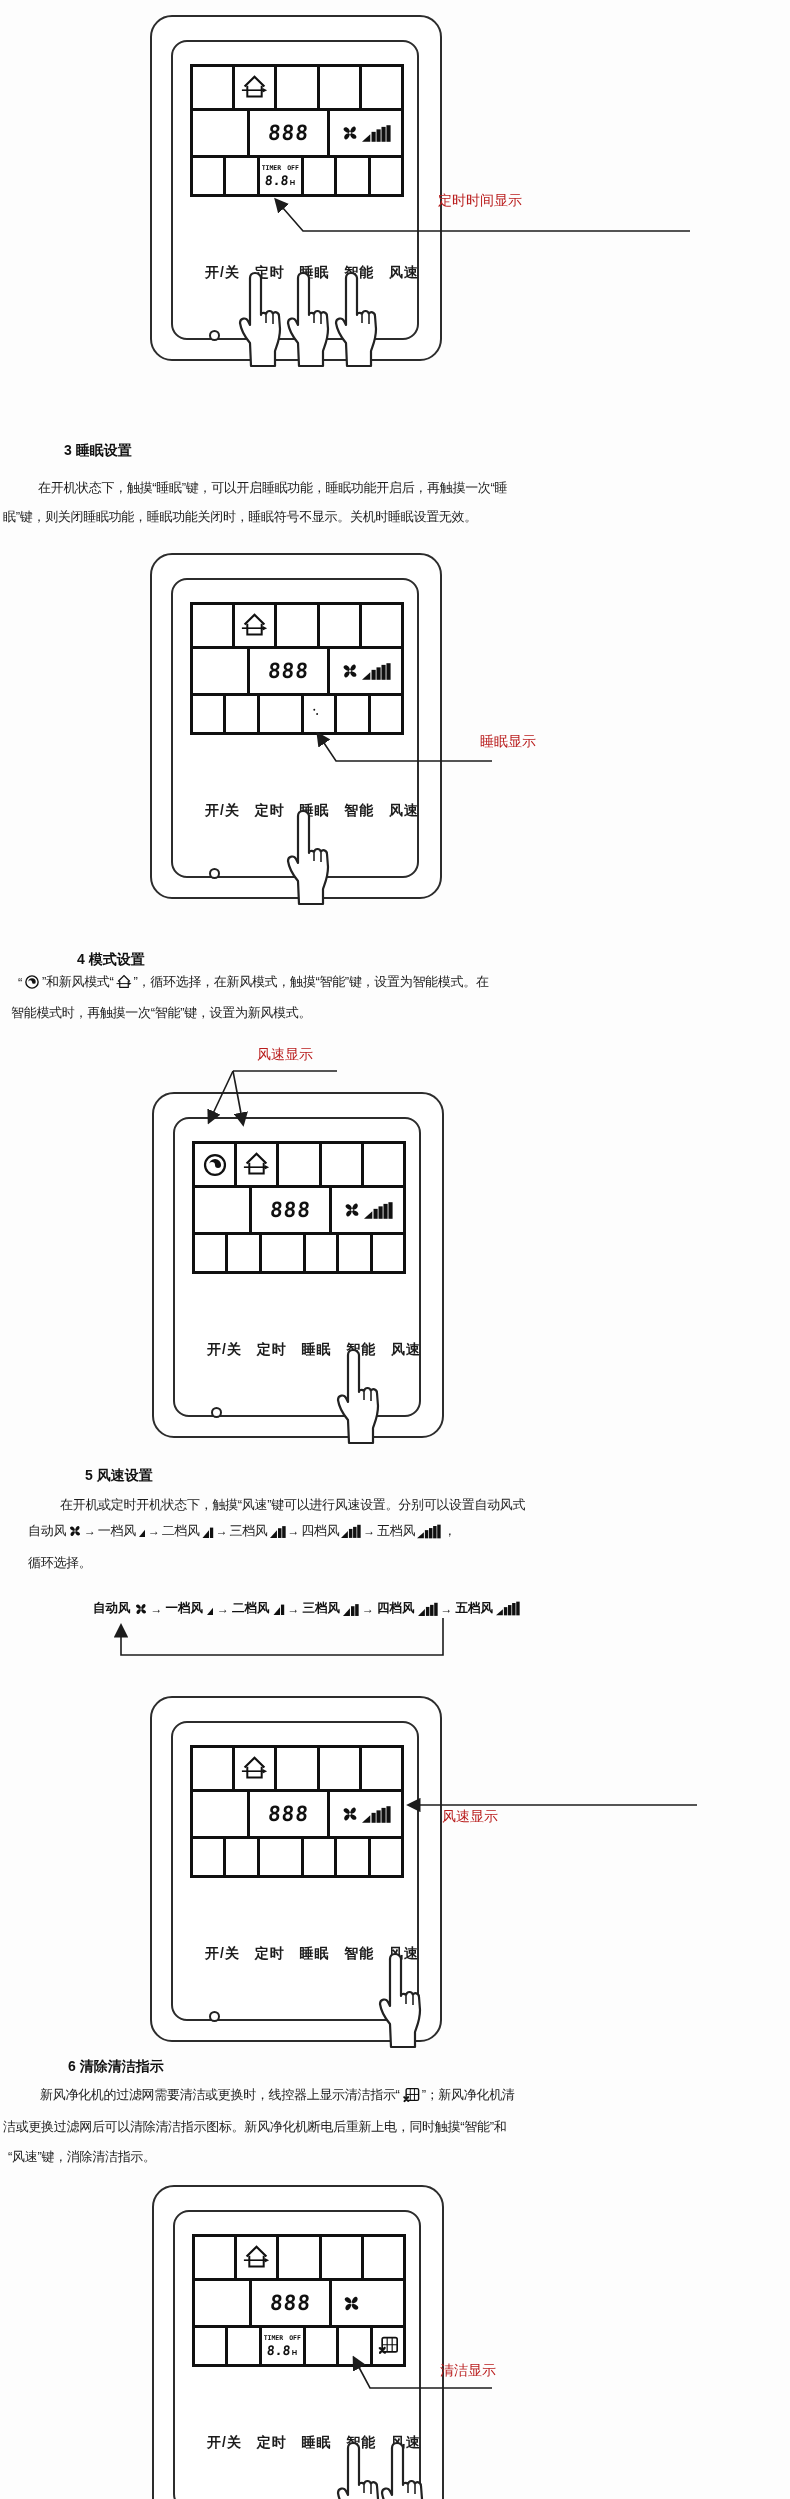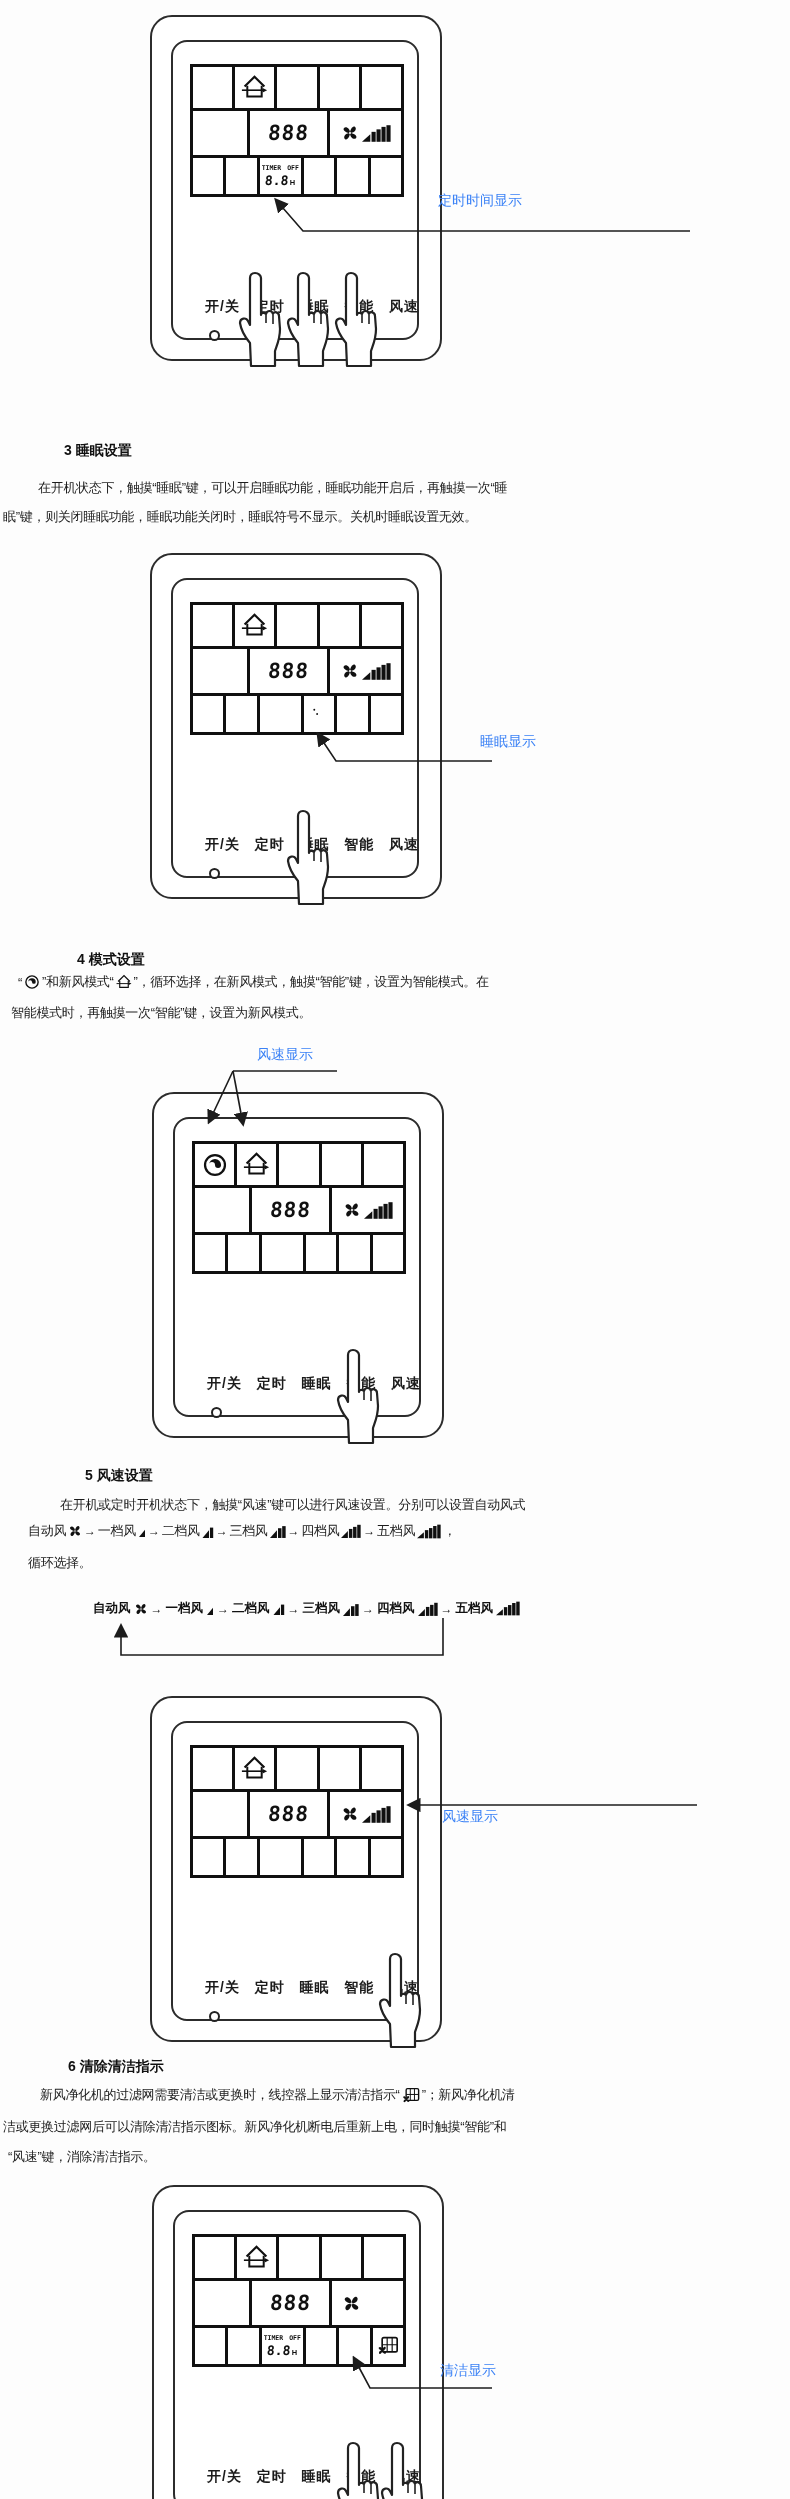--- a/index.html
+++ b/index.html
@@ -16,29 +16,29 @@
   .r3{grid-template-columns:1fr 1fr 1.35fr 1fr 1fr 1fr;border-radius:17px;}
   .cell{background:#fff;display:flex;align-items:center;justify-content:center;overflow:hidden;}
   .digits{font-family:"DejaVu Sans Mono","Liberation Mono",monospace;font-weight:700;font-size:21px;
           letter-spacing:1px;transform:skewX(-5deg);color:#101010;}
   .fanramp{display:flex;align-items:center;gap:3px;}
   .timercell{display:flex;flex-direction:column;align-items:center;justify-content:center;line-height:1;}
   .timertop{display:flex;gap:6px;font-family:"DejaVu Sans Mono",monospace;font-weight:700;font-size:6.5px;color:#101010;}
   .timerbottom{display:flex;align-items:flex-end;gap:1px;margin-top:2px;}
   .timerval{font-family:"DejaVu Sans Mono",monospace;font-weight:700;font-size:13px;transform:skewX(-5deg);color:#101010;}
   .timerunit{font-size:7.5px;font-weight:700;color:#101010;}
-  .btnrow{position:absolute;left:32px;top:256px;width:214px;display:flex;justify-content:space-between;
+  .btnrow{position:absolute;left:32px;top:222px;width:214px;display:flex;justify-content:space-between;
           font-size:14px;font-weight:600;letter-spacing:1px;color:#1b1b1b;white-space:nowrap;}
   .pwr{position:absolute;left:36px;top:288px;width:7px;height:7px;border:2px solid #222;border-radius:50%;background:#fff;}
   .hand{position:absolute;width:46px;height:100px;z-index:5;}
   
   .h{position:absolute;font-weight:700;font-size:14px;color:#111;white-space:nowrap;}
   .t{position:absolute;font-size:13px;color:#1c1c1c;white-space:nowrap;letter-spacing:-0.3px;}
   .tf{display:flex;align-items:center;gap:2px;}
-  .ann{position:absolute;font-size:14px;color:#3b82f6;white-space:nowrap;}
+  .ann{position:absolute;font-size:14px;color:#b91c1c;white-space:nowrap;}
   .cyc{position:absolute;left:93px;top:1600px;display:flex;align-items:center;gap:3px;
        font-size:12.5px;font-weight:600;color:#111;white-space:nowrap;}
   .arr{font-weight:700;font-size:12px;color:#111;}
   .ic{flex:none;}
   .overlay{position:absolute;left:0;top:0;width:790px;height:2499px;pointer-events:none;z-index:8;}
   svg{display:block;}
 </style>
 </head>
 <body>
 

